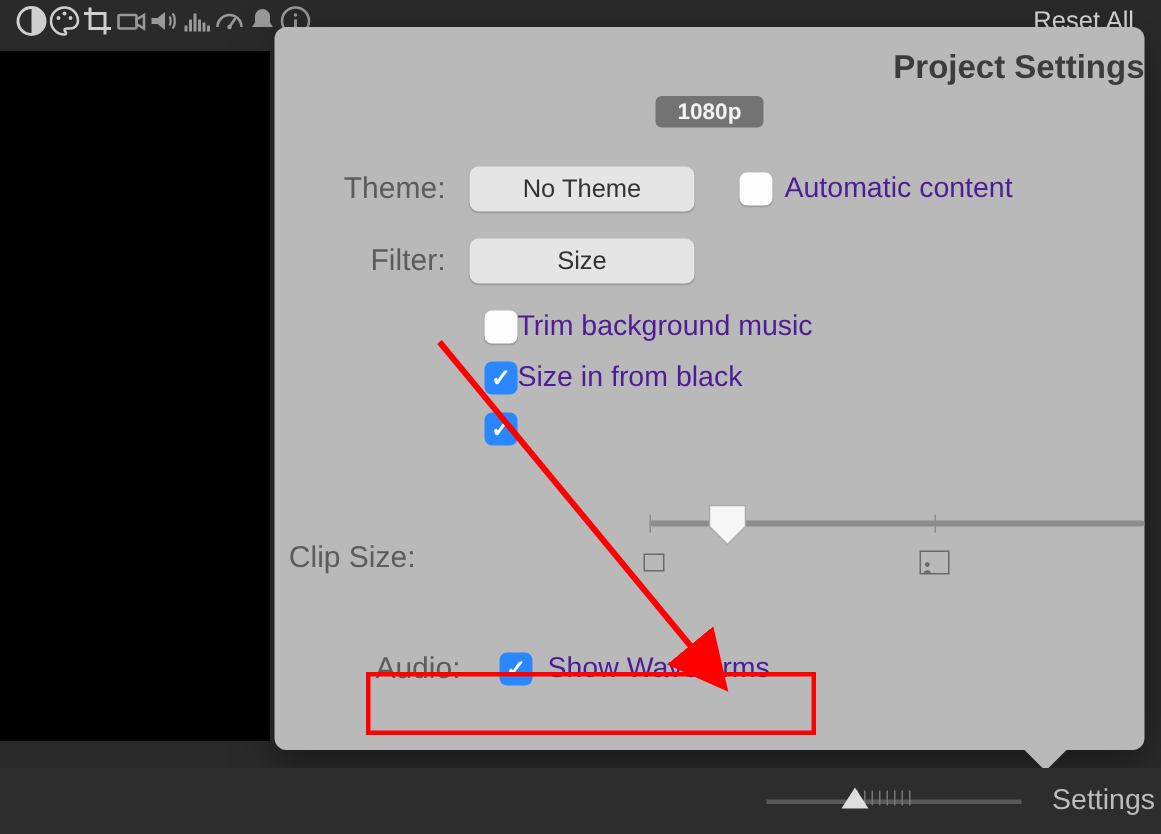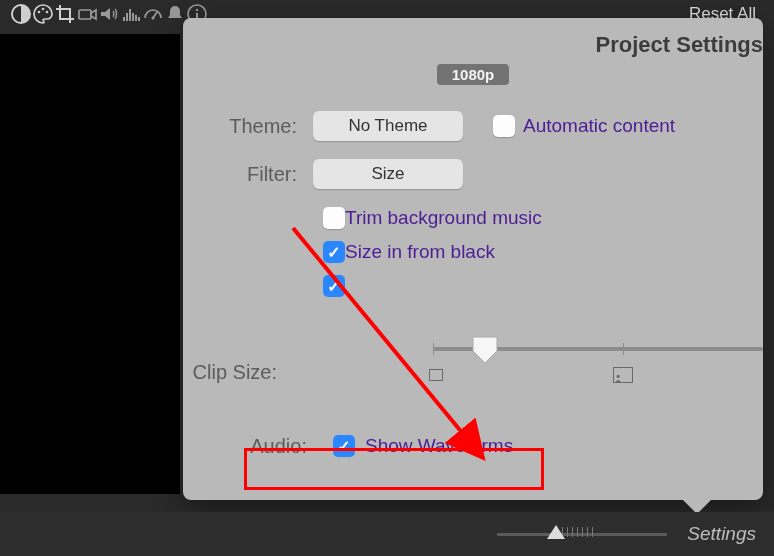--- a/index.html
+++ b/index.html
@@ -192,23 +192,22 @@
   .bottom-bar {
     position: absolute;
     left: 0;
     bottom: 0;
     width: 100%;
     height: 44px;
     background: #2d2d2d;
     display: flex;
     align-items: center;
     justify-content: flex-end;
-    padding-right: 18px;
+    padding-right: 4px;
     gap: 20px;
-    font-style: italic;
   }
   .bottom-bar .settings-label {
     font-size: 19px;
     color: #bcbcbc;
   }
   .zoom-area {
     display: flex;
     align-items: center;
     gap: 0;
     position: relative;

